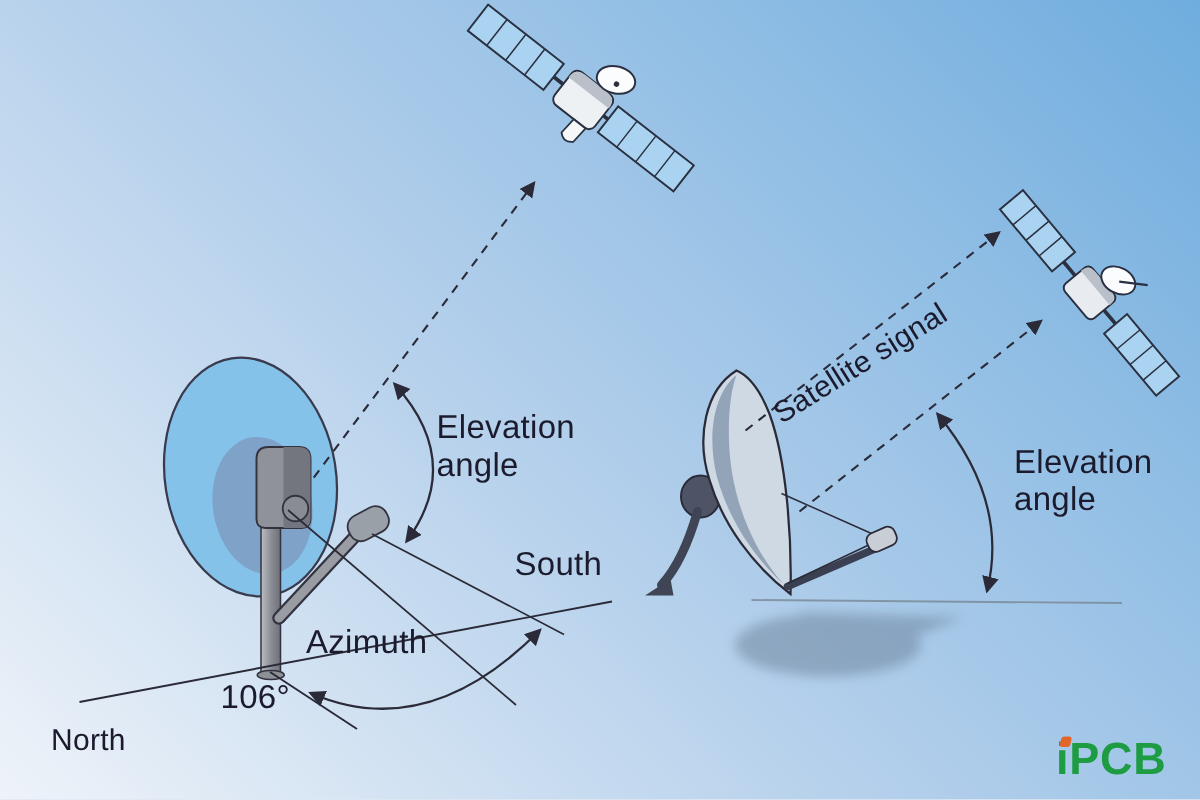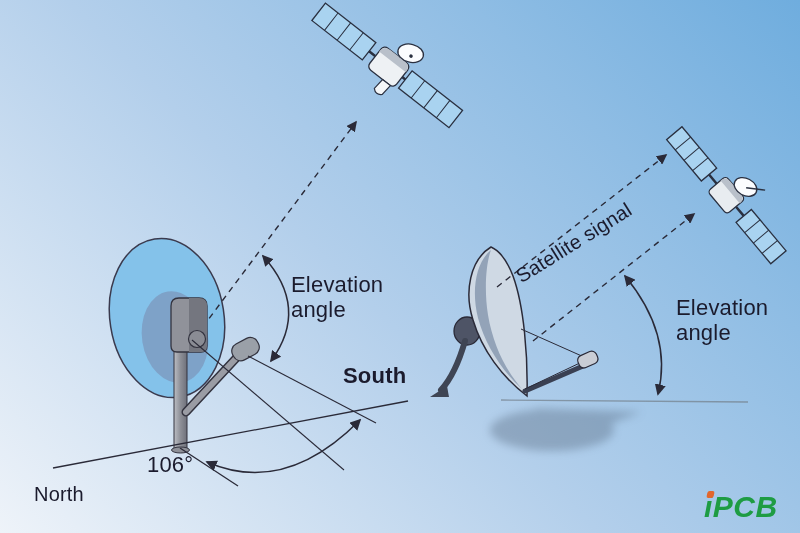--- a/index.html
+++ b/index.html
@@ -13,21 +13,21 @@
     position:absolute;color:#1b1b2d;font-size:22px;line-height:1.14;
     letter-spacing:0.2px;white-space:pre-line;
   }
   .label.wrap{white-space:normal;}
   .rot{
     transform:translate(-50%,-50%) rotate(-32deg);
     white-space:nowrap;font-size:20px;
   }
   #logo{
     position:absolute;left:704px;top:490px;width:96px;height:40px;
-    font-size:30px;font-weight:bold;font-style:italic;color:#1e9c43;
+    font-size:30px;font-weight:bold;color:#1e9c43;
     letter-spacing:0.5px;
   }
   #logo .i{position:relative;display:inline-block;}
   #logo .i .dot{
     position:absolute;left:3px;top:1px;width:7px;height:7px;
     background:#e2662c;border-radius:2px;transform:skewX(-12deg);
   }
 </style>
 </head>
 <body>
@@ -132,22 +132,23 @@
     <path d="M-16,-5 q0,-7 7,-7 l16,0 q7,0 7,7 Z" fill="#b9c0ca"></path>
     <ellipse cx="5" cy="-20" rx="12" ry="8.5" transform="rotate(-22 5 -20)" fill="#fbfcfe" stroke="#2a3040" stroke-width="1.3"></ellipse>
     <path d="M6,-20 L20,-33" stroke="#2a3040" stroke-width="1.4"></path>
     <rect x="26" y="-10" width="54" height="20" fill="#a9d3f0" stroke="#2a3040" stroke-width="1.3"></rect>
     <path d="M39.5,-10 L39.5,10 M53,-10 L53,10 M66.5,-10 L66.5,10" stroke="#2a3040" stroke-width="1"></path>
   </g>
 </svg>
 
 <div class="label wrap" style="left:291px;top:272px;width:106px;">Elevation angle</div>
 
-<div class="label" style="left:343px;top:363px;font-weight:bold;">South</div>
+<div class="label" style="left:343px;top:363px;">South</div>
 
+<div class="label" style="left:204px;top:415px;">Azimuth</div>
 
 <div class="label" style="left:147px;top:452px;">106°</div>
 
 <div class="label" style="left:34px;top:483px;font-size:20px;">North</div>
 
 <div class="label rot" style="left:574px;top:243px;">Satellite signal</div>
 
 <div class="label wrap" style="left:676px;top:295px;width:106px;">Elevation angle</div>
 
 <div id="logo">

